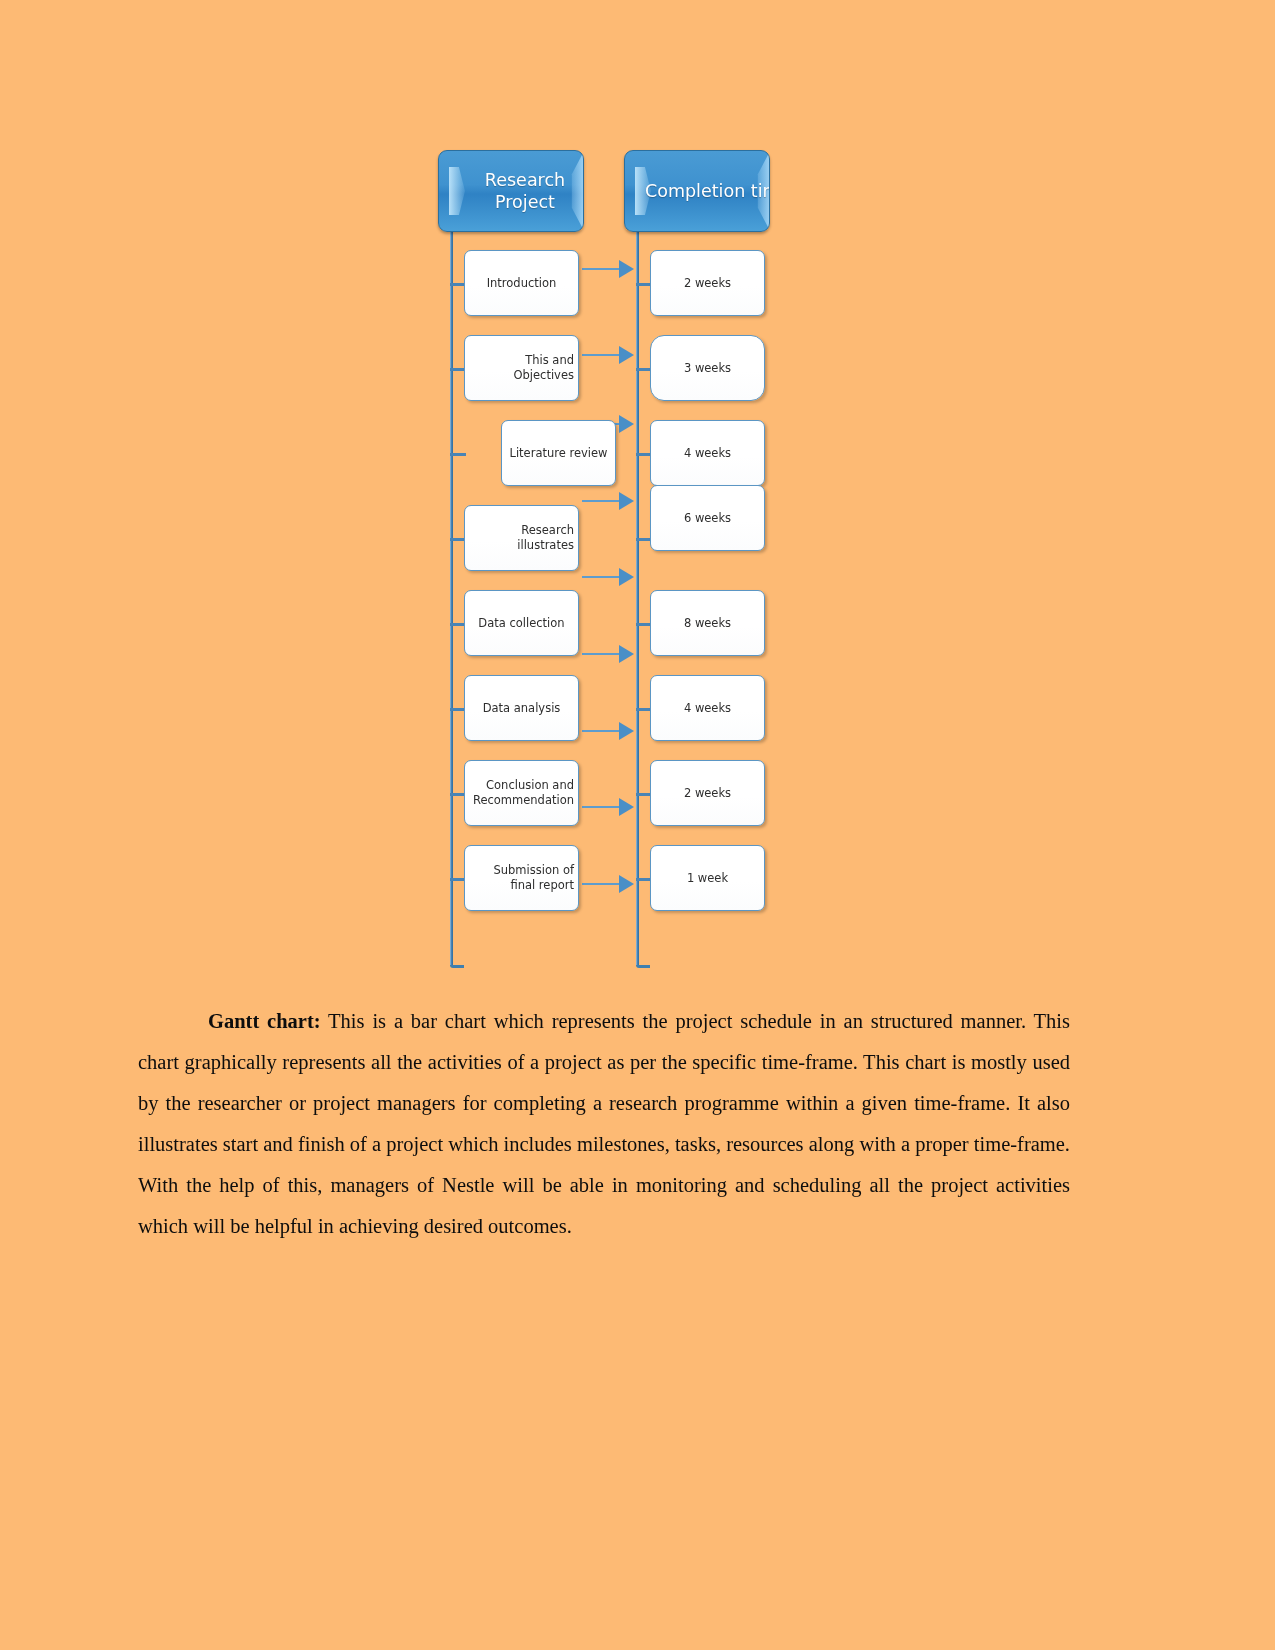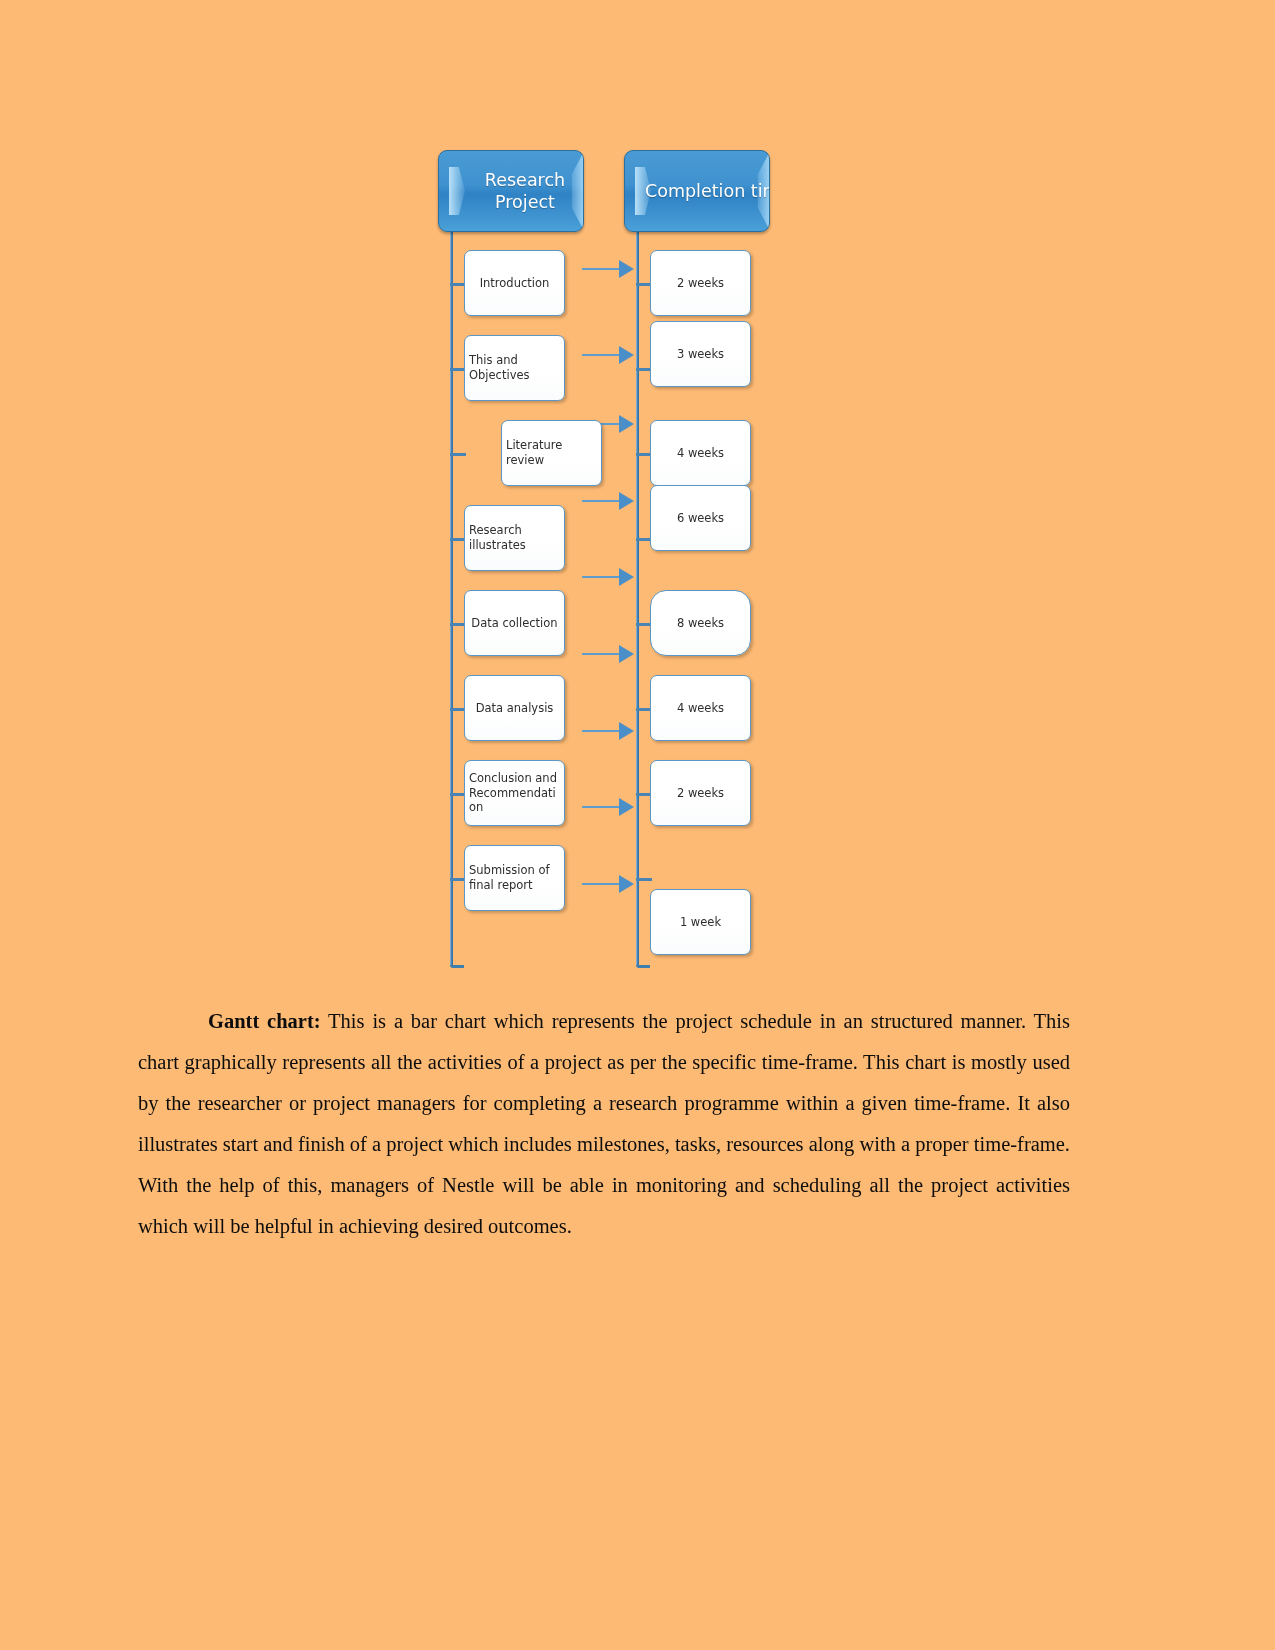--- a/index.html
+++ b/index.html
@@ -121,29 +121,29 @@
     width: 16px;
     height: 3px;
     background: #4a84b5;
     z-index: 0;
   }
 
   
   .box {
     position: absolute;
     left: 26px;
-    width: 101px;
+    width: 115px;
     border: 1.6px solid #5b96c4;
     border-radius: 7px;
     background: linear-gradient(to bottom, #ffffff 0%, #ffffff 55%, #fbfcfd 100%);
     box-shadow: 2px 2px 3px rgba(0,0,0,.22);
     display: flex;
     align-items: center;
     justify-content: center;
-    text-align: left;
+    text-align: right;
     box-sizing: border-box;
     z-index: 2;
   }
   .box-label {
     color: #2e2e2e;
     font-size: 11.5px;
     line-height: 1.3;
     padding: 0 4px;
     word-break: break-word;
   }
@@ -251,51 +251,51 @@
       </div>
     </div>
 
     <div class="column right">
       <div class="stub" style="top:133px;"></div>
       <div class="box" style="top:100px;height:66px;">
         <span class="box-label">2 weeks</span>
       </div>
 
       <div class="stub" style="top:218px;"></div>
-      <div class="box" style="top:171px;height:66px;">
+      <div class="box" style="top:185px;height:66px;border-radius:14px;">
         <span class="box-label">3 weeks</span>
       </div>
 
       <div class="stub" style="top:303px;"></div>
       <div class="box" style="top:270px;height:66px;">
         <span class="box-label">4 weeks</span>
       </div>
 
       <div class="stub" style="top:388px;"></div>
       <div class="box" style="top:335px;height:66px;">
         <span class="box-label">6 weeks</span>
       </div>
 
       <div class="stub" style="top:473px;"></div>
-      <div class="box" style="top:440px;height:66px;border-radius:16px;">
+      <div class="box" style="top:440px;height:66px;">
         <span class="box-label">8 weeks</span>
       </div>
 
       <div class="stub" style="top:558px;"></div>
       <div class="box" style="top:525px;height:66px;">
         <span class="box-label">4 weeks</span>
       </div>
 
       <div class="stub" style="top:643px;"></div>
       <div class="box" style="top:610px;height:66px;">
         <span class="box-label">2 weeks</span>
       </div>
 
       <div class="stub" style="top:728px;"></div>
-      <div class="box" style="top:695px;height:66px;margin-top:44px;">
+      <div class="box" style="top:695px;height:66px;">
         <span class="box-label">1 week</span>
       </div>
     </div>
 
     <div class="arrow" style="left:152px;top:110px;width:52px;">
       <div class="shaft" style="width:38px;"></div>
         <div class="head" style="left:37px;"></div>
     </div>
     <div class="arrow" style="left:152px;top:196px;width:52px;">
       <div class="shaft" style="width:38px;"></div>

